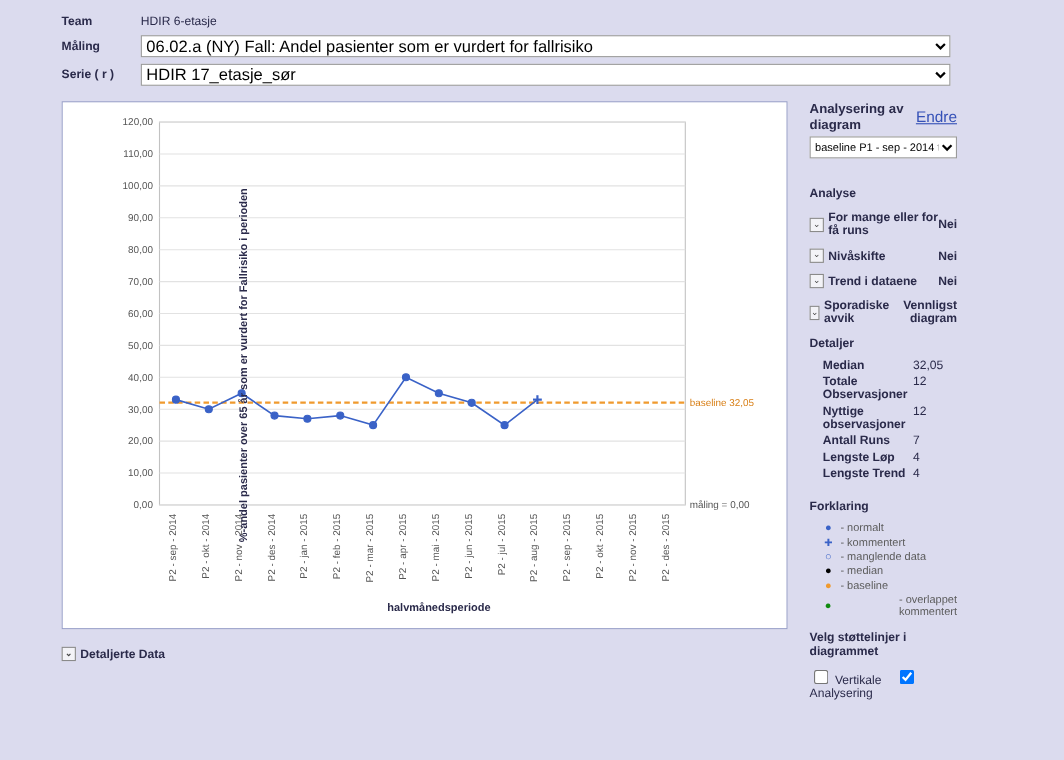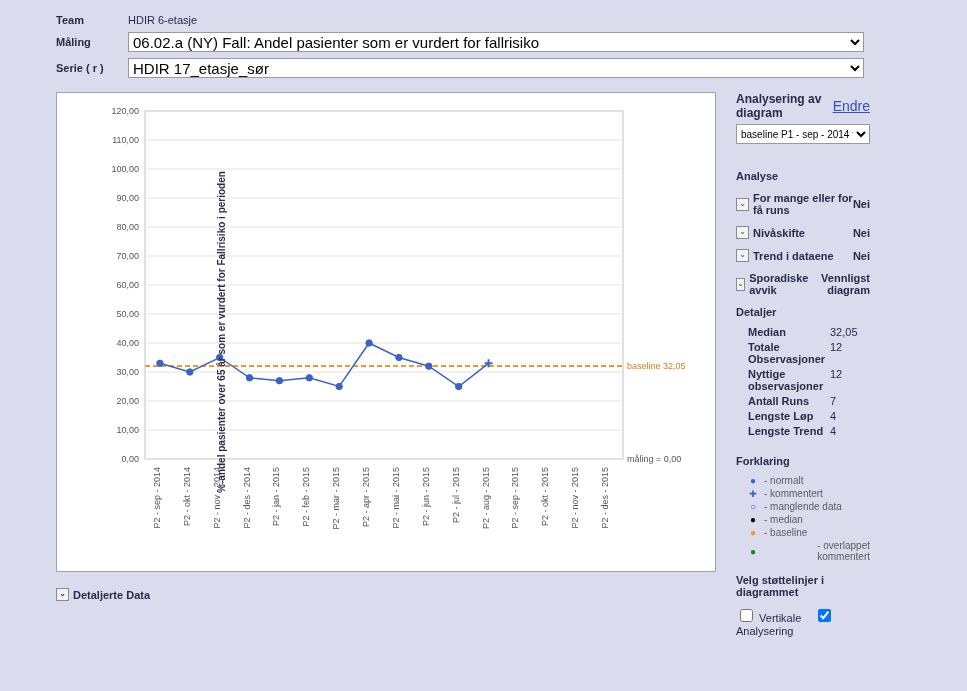--- a/index.html
+++ b/index.html
@@ -298,20 +298,21 @@
             <text x="272.0625" y="362" font-size="9" fill="#555" text-anchor="end" transform="rotate(-90 272.0625 362)">P2 - apr - 2015</text>
             <text x="301.9375" y="362" font-size="9" fill="#555" text-anchor="end" transform="rotate(-90 301.9375 362)">P2 - mai - 2015</text>
             <text x="331.8125" y="362" font-size="9" fill="#555" text-anchor="end" transform="rotate(-90 331.8125 362)">P2 - jun - 2015</text>
             <text x="361.6875" y="362" font-size="9" fill="#555" text-anchor="end" transform="rotate(-90 361.6875 362)">P2 - jul - 2015</text>
             <text x="391.5625" y="362" font-size="9" fill="#555" text-anchor="end" transform="rotate(-90 391.5625 362)">P2 - aug - 2015</text>
             <text x="421.4375" y="362" font-size="9" fill="#555" text-anchor="end" transform="rotate(-90 421.4375 362)">P2 - sep - 2015</text>
             <text x="451.3125" y="362" font-size="9" fill="#555" text-anchor="end" transform="rotate(-90 451.3125 362)">P2 - okt - 2015</text>
             <text x="481.1875" y="362" font-size="9" fill="#555" text-anchor="end" transform="rotate(-90 481.1875 362)">P2 - nov - 2015</text>
             <text x="511.0625" y="362" font-size="9" fill="#555" text-anchor="end" transform="rotate(-90 511.0625 362)">P2 - des - 2015</text>
           </svg>
+        <div class="x-axis-label">halvmånedsperiode</div>
       </div>
       <div class="toggle-data">
         <span class="chev">⌄</span>
         <span>Detaljerte Data</span>
       </div>
     </div>
 
     <div class="side">
       <div class="side-head">
         <span class="side-title">Analysering av diagram</span>

